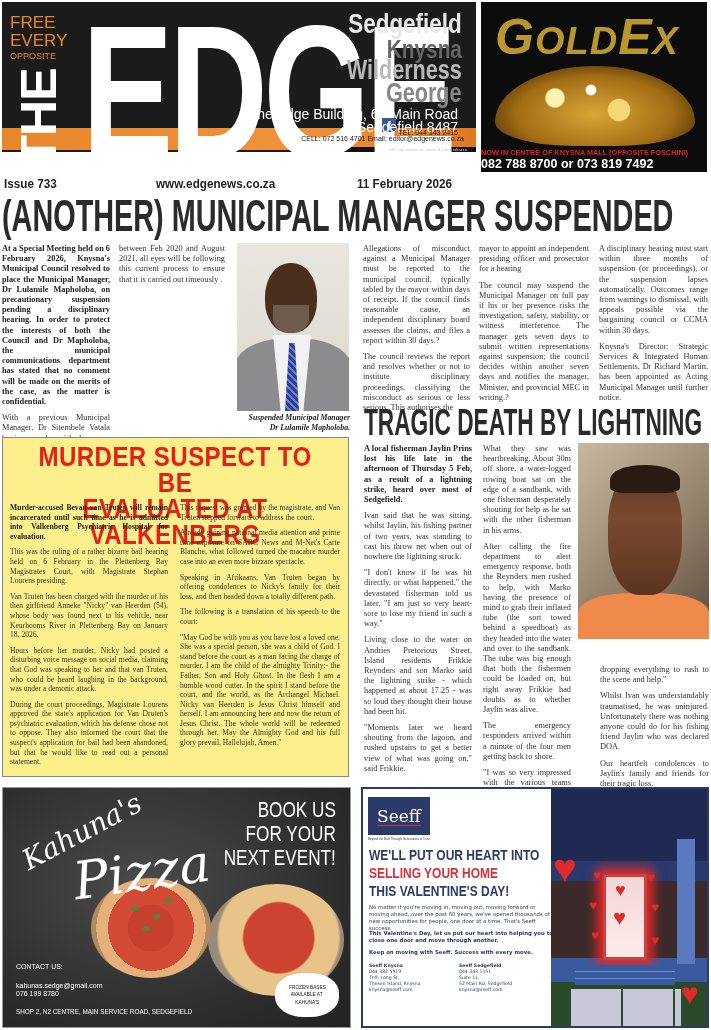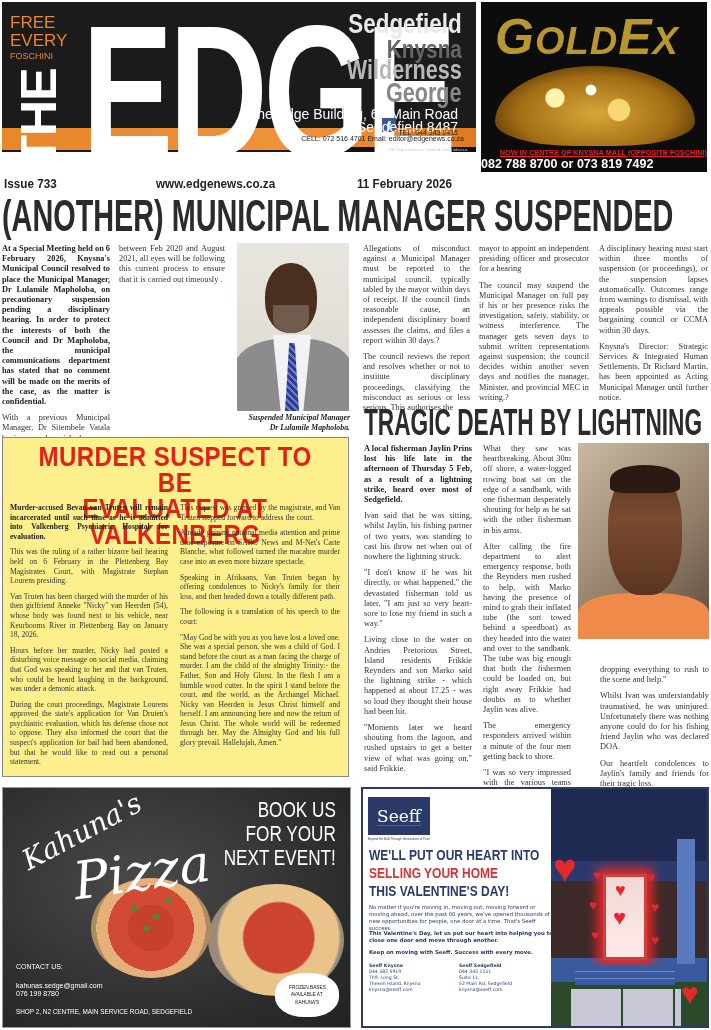--- a/index.html
+++ b/index.html
@@ -23,21 +23,21 @@
 
   
   #goldex { left: 481px; top: 2px; width: 226px; height: 170px; background: #0c0c0c; overflow: hidden; }
   .goldex-title { position: absolute; left: 14px; top: 10px; font-family: "Liberation Sans", sans-serif; font-style: italic; font-weight: bold; color: #b8972e; font-size: 50px; line-height: 1; letter-spacing: 1px; }
   .goldex-title small { font-size: 38px; }
   .gold-pile { position: absolute; left: 14px; top: 64px; width: 200px; height: 80px; border-radius: 50% 50% 40% 40% / 70% 70% 30% 30%;
     background: radial-gradient(circle at 30% 40%, #fff3b0 0 6%, transparent 7%),
                 radial-gradient(circle at 62% 55%, #f7d774 0 8%, transparent 9%),
                 radial-gradient(circle at 48% 30%, #fff 0 4%, transparent 5%),
                 radial-gradient(ellipse at 50% 60%, #d9a638, #a36d14 55%, #4a2e05 85%, transparent 100%); }
-  .goldex-loc { position: absolute; left: 0; width: 226px; top: 146px; text-align: right; color: #e4202a; font-family: "Liberation Sans", sans-serif; font-weight: bold; font-size: 7.3px; text-decoration: underline; }
+  .goldex-loc { position: absolute; left: 0; width: 226px; top: 146px; text-align: left; color: #e4202a; font-family: "Liberation Sans", sans-serif; font-weight: bold; font-size: 7.3px; }
   .goldex-phone { position: absolute; left: 0; width: 226px; top: 155px; color: #fff; font-family: "Liberation Sans", sans-serif; font-weight: bold; font-size: 12.5px; }
 
   
   .info { top: 176px; font-family: "Liberation Sans", sans-serif; font-size: 13px; font-weight: bold; color: #222; transform: scaleX(0.9); transform-origin: left top; }
   .headline { font-family: "Liberation Sans", sans-serif; font-weight: bold; color: #2b2b2b; line-height: 1; white-space: nowrap; transform-origin: left top; }
 
   .col { font-size: 8.3px; line-height: 10.2px; text-align: justify; color: #333; }
   .col p { margin-bottom: 6px; }
   .col p.lead { font-weight: bold; color: #222; }
 
@@ -88,21 +88,21 @@
   .path { position: absolute; left: 20px; top: 200px; width: 110px; height: 41px; background: repeating-linear-gradient(90deg,#c8c8d8 0 50px,#2a4a2a 50px 52px); }
 </style>
 </head>
 <body>
 
 <div id="masthead" class="abs">
   <div class="orange-band"></div>
   <div class="black-strip"></div>
   <div class="free-line" style="top:12px;font-size:17px;">FREE</div>
   <div class="free-line" style="top:30px;font-size:17px;">EVERY</div>
-  <div class="free-line" style="top:50px;font-size:9px;">FOSCHINI</div>
+  <div class="free-line" style="top:50px;font-size:9px;">OPPOSITE</div>
   <div class="the-vert">
       <span>THE</span>
     </div>
   <div class="edge-big">EDGE</div>
   <div class="town" style="top:8px;font-size:28px;color:#e9e9e9;">Sedgefield</div>
   <div class="town" style="top:34px;font-size:26px;color:#666;">Knysna</div>
   <div class="town" style="top:55px;font-size:27px;color:#b8b8b8;">Wilderness</div>
   <div class="town" style="top:78px;font-size:27px;color:#888;">George</div>
   <div class="contact-line" style="top:104px;">The Edge Building, 63 Main Road</div>
   <div class="fb">f</div>

